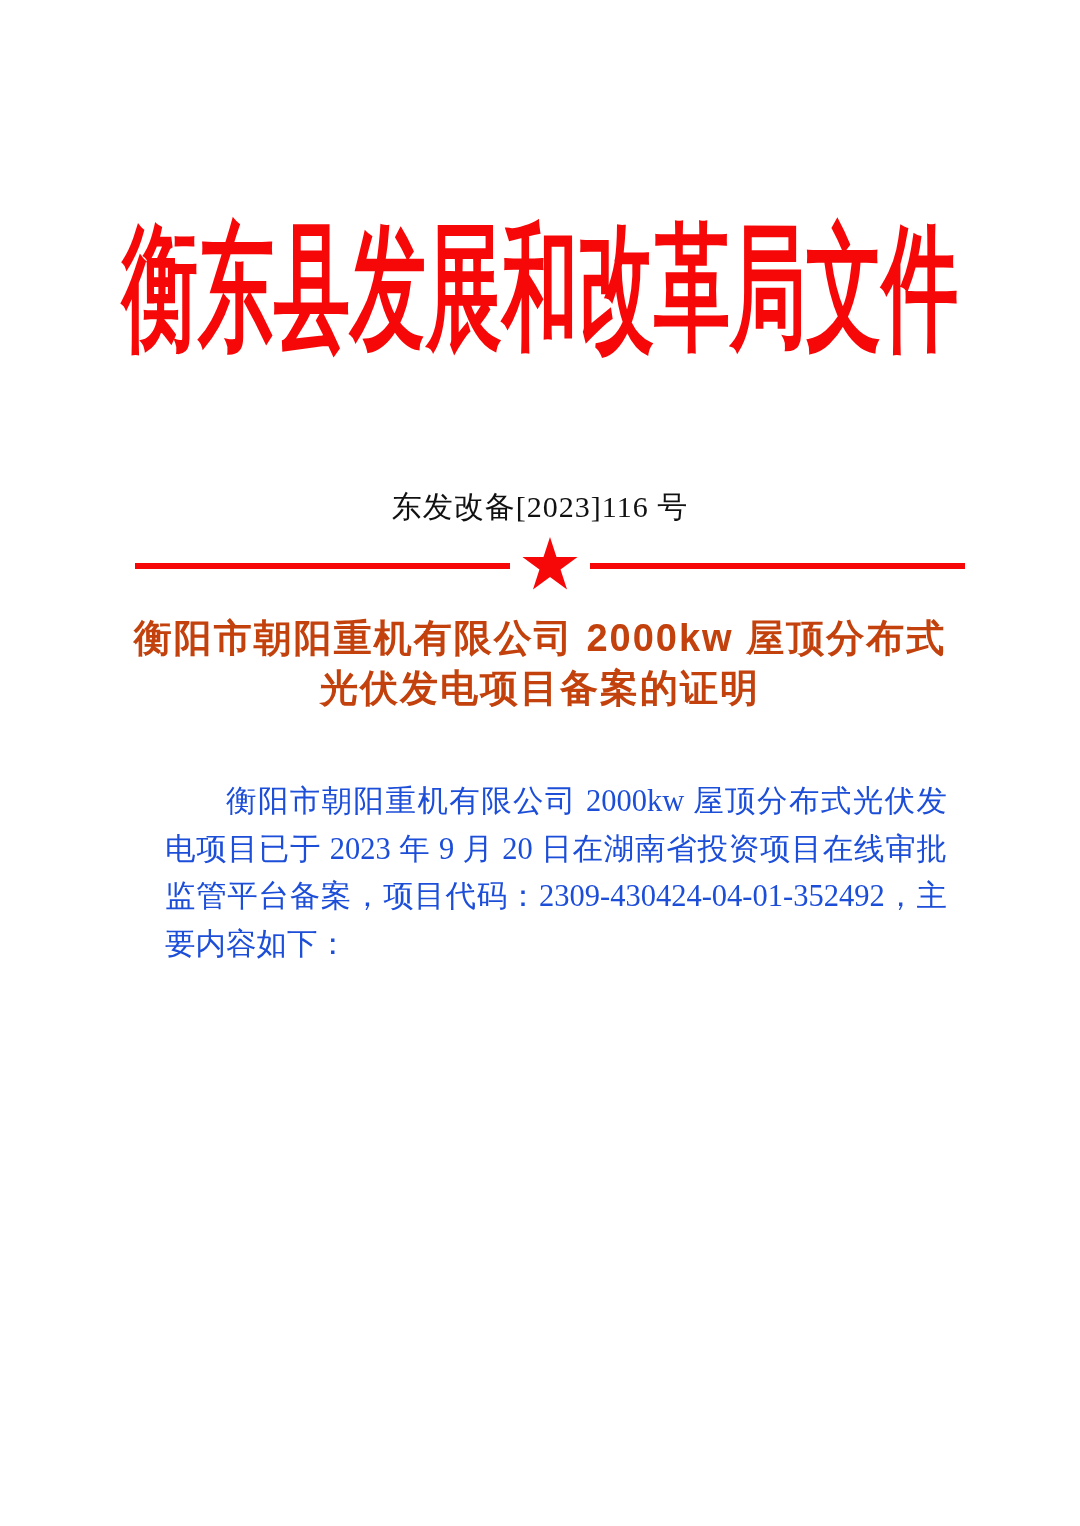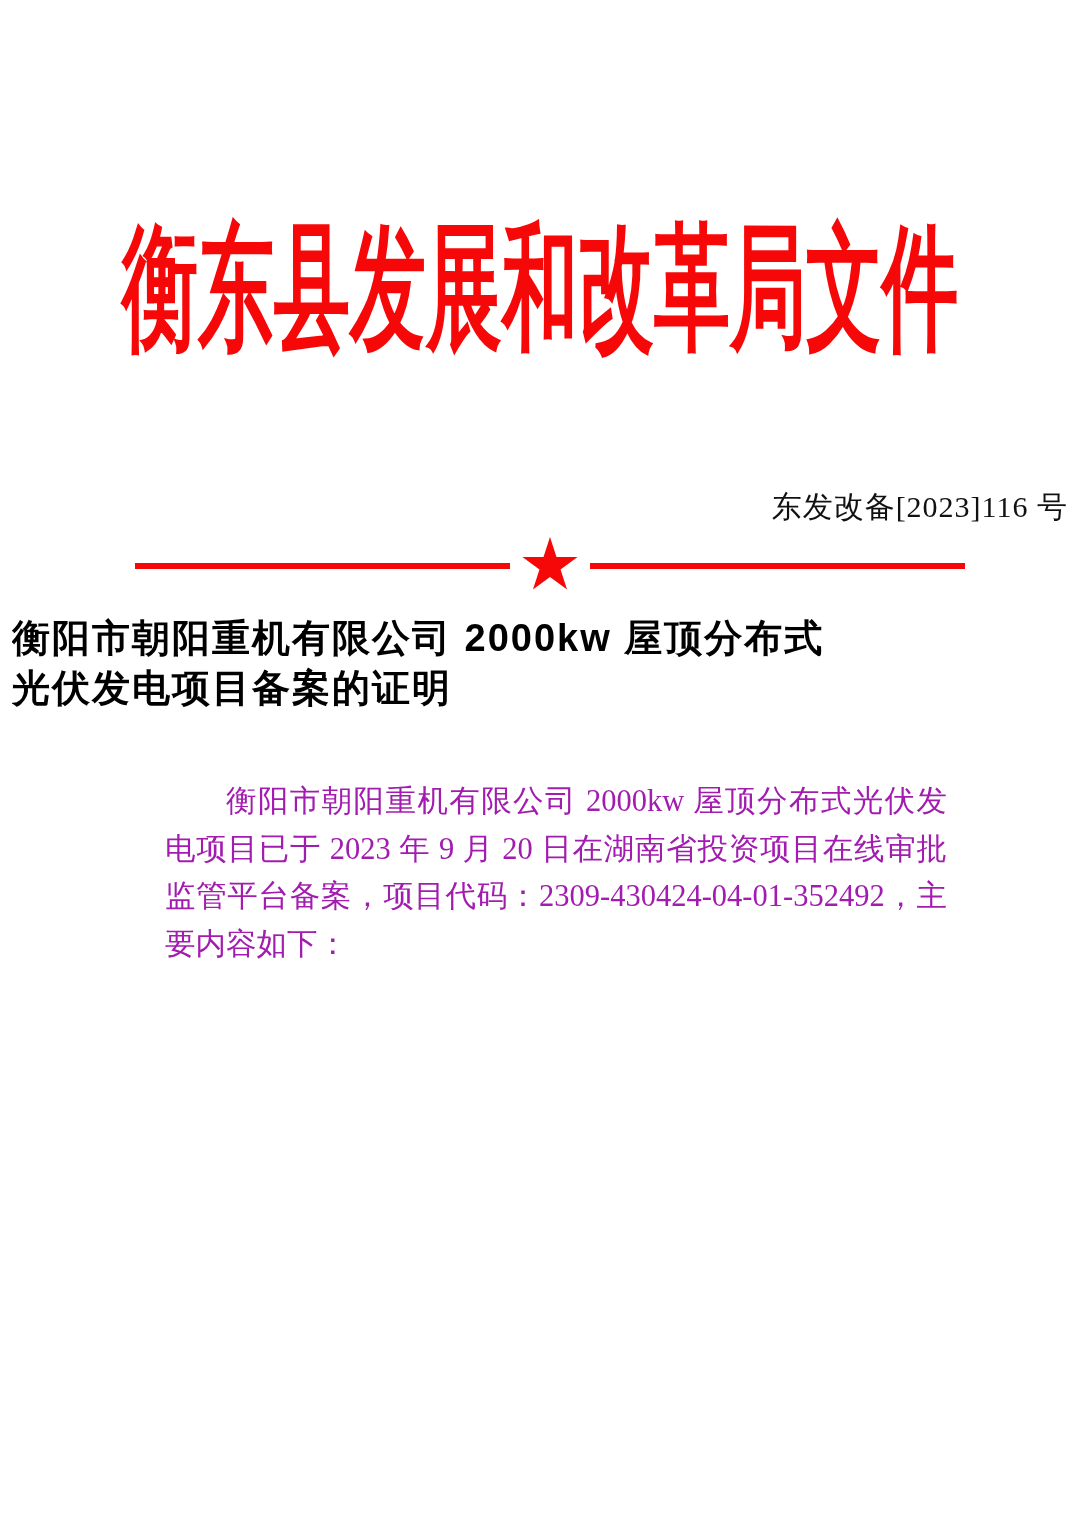--- a/index.html
+++ b/index.html
@@ -34,21 +34,21 @@
     white-space: nowrap;
     letter-spacing: 0px;
     transform: scaleY(1.8);
     transform-origin: center center;
   }
 
   
   .doc-number {
     position: absolute;
     top: 472px; left: 0; right: 0;
-    text-align: right;
+    text-align: center;
     font-family: "Liberation Serif", "DejaVu Serif", serif;
     font-size: 30px;
     color: var(--ink);
     letter-spacing: 1px;
   }
 
   
   .separator {
     position: absolute;
     top: 522px;
@@ -72,38 +72,39 @@
     display: flex;
     align-items: center;
     justify-content: center;
   }
   .separator svg { width: 62px; height: 58px; display: block; }
 
   
   .doc-title {
     position: absolute;
     top: 598px; left: 0; right: 0;
+    text-align: center;
     font-family: "Liberation Sans", "DejaVu Sans", sans-serif;
     font-weight: bold;
     font-size: 38px;
     line-height: 50px;
-    color: #000000;
+    color: #c2410c;
     letter-spacing: 2px;
   }
 
   
   .body-text {
     position: absolute;
     top: 763px;
     left: 153px;
     width: 782px;
     font-family: "Liberation Serif", "DejaVu Serif", serif;
     font-size: 30.5px;
     line-height: 47.6px;
-    color: #a21caf;
+    color: #1d4ed8;
     text-align: justify;
     text-justify: inter-ideograph;
   }
   .body-text p {
     text-indent: 2em;
     margin: 0;
   }
 </style>
 </head>
 <body>

